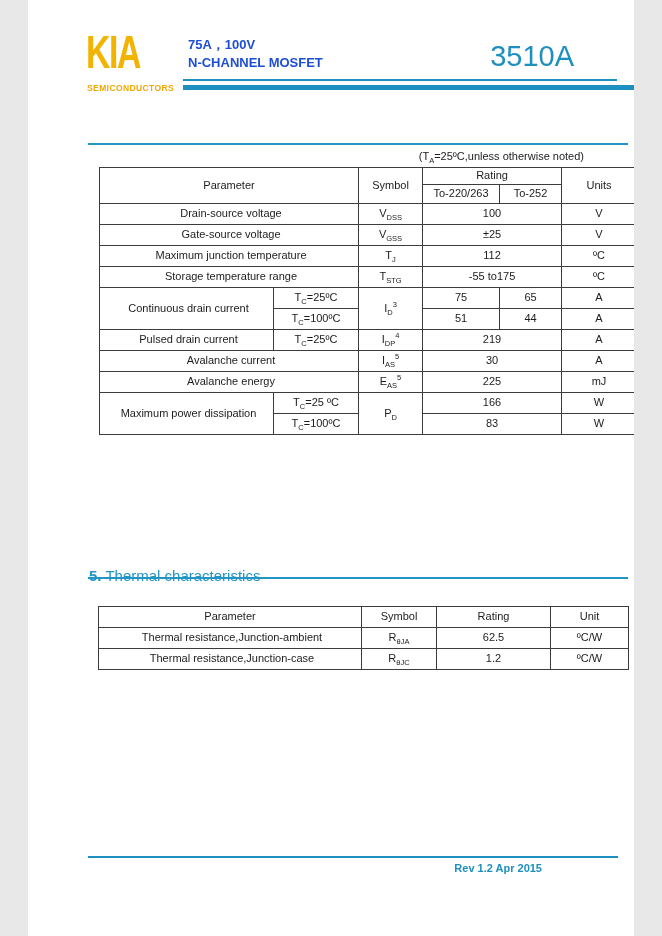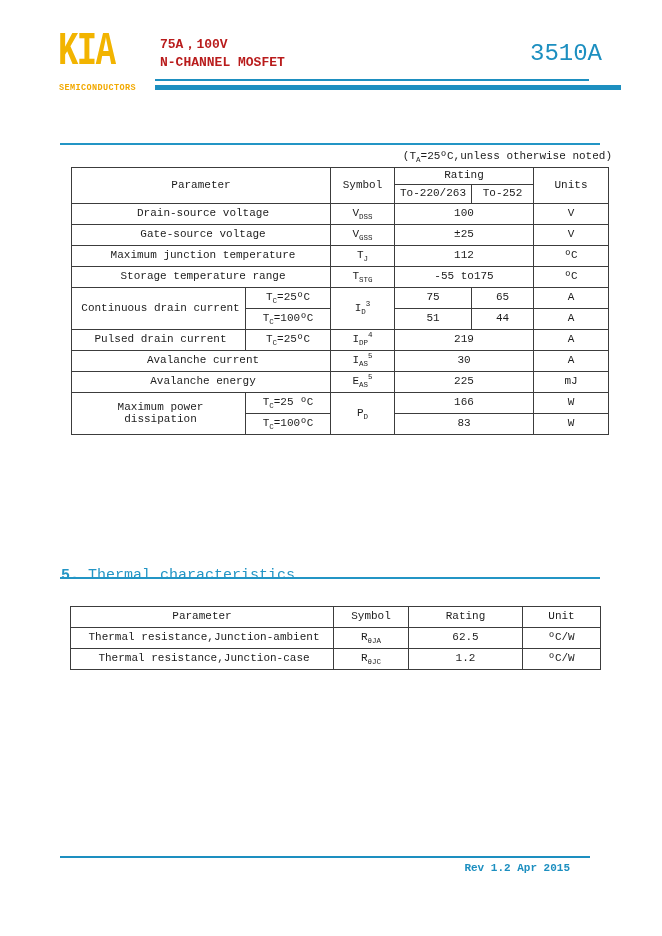--- a/index.html
+++ b/index.html
@@ -1,32 +1,32 @@
 <!DOCTYPE html>
 <html><head>
 <meta charset="utf-8">
 <style>
   html,body { margin:0; padding:0; background:#e8e8e8; }
   .page {
-    position:relative; width:662px; height:936px; margin:0 auto;
-    background:#ffffff; font-family:Liberation Mono, monospace;
+    position:relative; width:606px; height:936px; margin:0 auto;
+    background:#ffffff; font-family:Liberation Sans, sans-serif;
     color:#1c1c1c; overflow:hidden;
   }
   .abs { position:absolute; }
 
   
   .logo {
     left:58px; top:28px; font-size:47px; font-weight:bold; color:#f2b400;
     letter-spacing:-2px; transform:scaleX(0.72); transform-origin:left top; line-height:1;
   }
   .logo-sub {
     left:59px; top:83px; font-size:8.5px; font-weight:bold; color:#f2a900; letter-spacing:0.4px;
   }
-  .spec { left:160px; top:36px; color:#b91c1c; font-weight:bold; font-size:13px; line-height:18px; }
-  .partno { left:0; right:60px; top:42px; text-align:right; color:#1d8fc0; font-size:24px; line-height:1;margin-left:13px; }
+  .spec { left:160px; top:36px; color:#1d4ed8; font-weight:bold; font-size:13px; line-height:18px; }
+  .partno { left:0; right:60px; top:42px; text-align:right; color:#1d8fc0; font-size:29px; line-height:1;margin-left:13px; }
   .rule-thin-hdr { left:155px; top:79px; width:434px; height:2px; background:#1d8fc0; }
   .rule-thick-hdr { left:155px; top:85px; width:466px; height:5px; background:#1d8fc0; }
 
   
   .sec-title { color:#2395c5; font-size:15px; }
   .sec-title b { font-weight:bold; }
   .sec4-title { left:61px; top:121px; }
   .sec4-rule { left:60px; top:143px; width:540px; height:2px; background:#2395c5; }
   .sec5-title { left:61px; top:555px;margin-top:12px; }
   .sec5-rule { left:60px; top:577px; width:540px; height:2px; background:#2395c5; }

